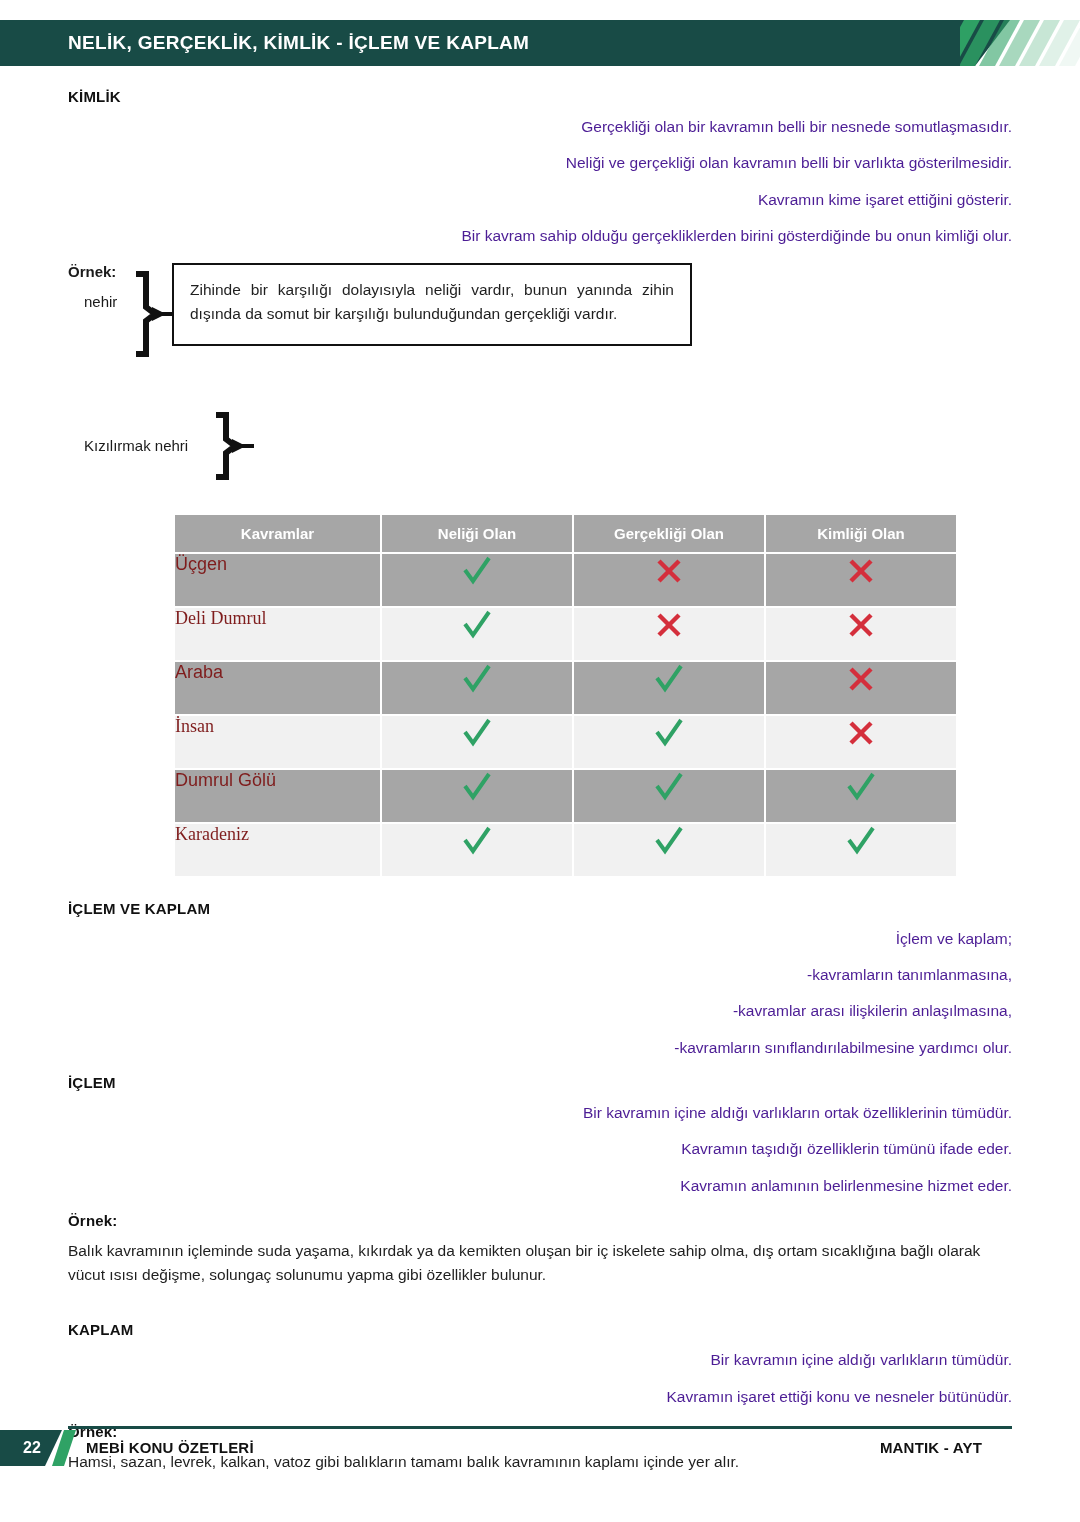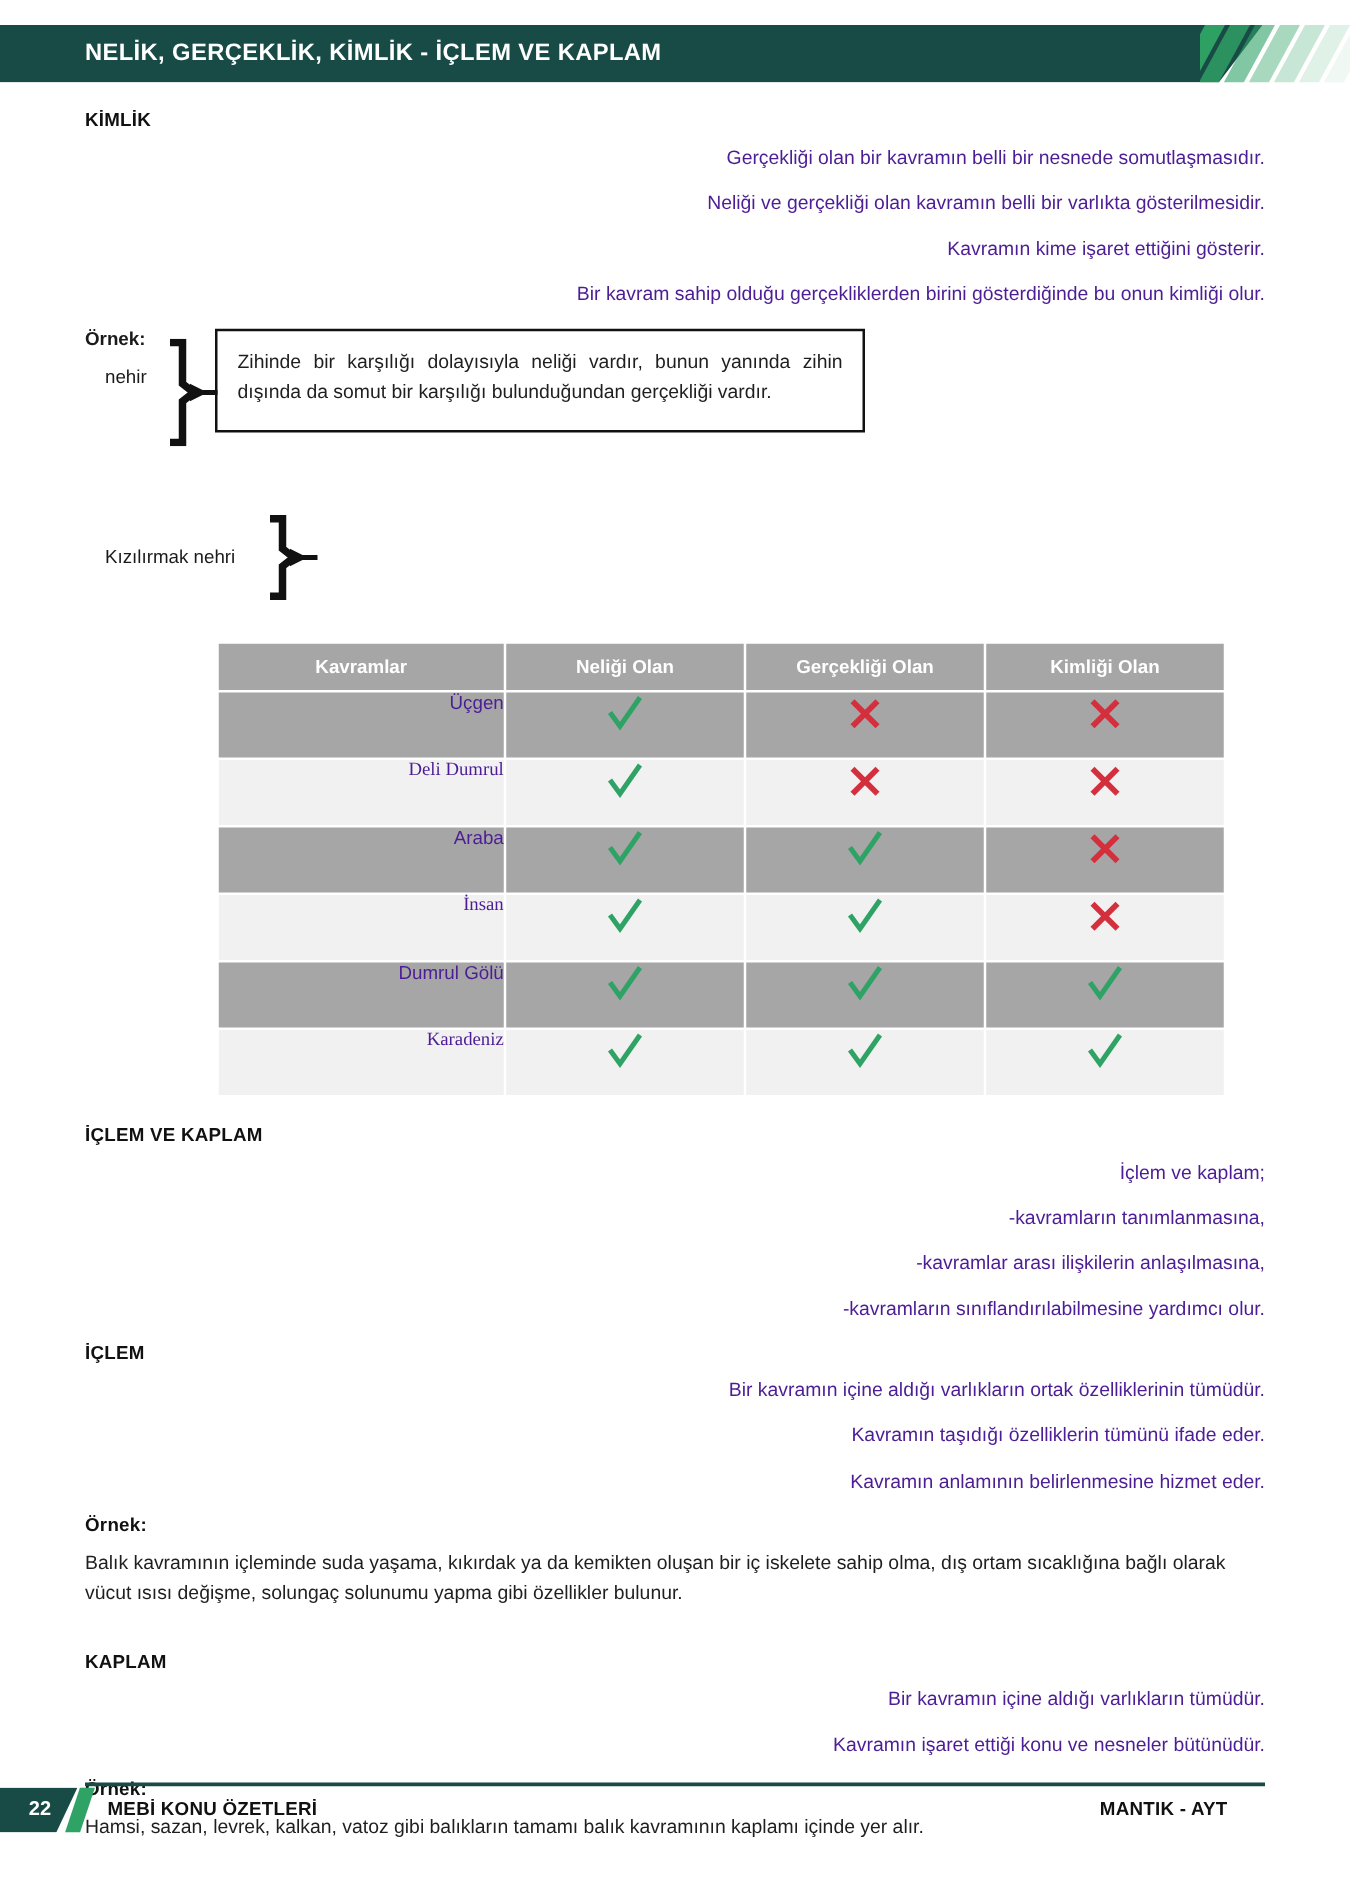--- a/index.html
+++ b/index.html
@@ -171,33 +171,33 @@
     background: #a6a6a6;
     color: #ffffff;
     font-size: 15px;
     font-weight: bold;
     height: 37px;
     text-align: center;
     vertical-align: middle;
     border: 0;
     padding: 0;
   }
-  table.concepts th.th-name { width: 228px; }
+  table.concepts th.th-name { width: 205px; }
   table.concepts th.th-col  { width: 190px; }
   table.concepts td {
     height: 52px;
     padding: 0;
     border: 0;
     vertical-align: top;
   }
   td.name-cell {
-    font-size: 15px;
-    color: #4c1d95;
+    font-size: 18px;
+    color: #7f1d1d;
     padding: 7px 0 0 10px;
-    text-align: right;
+    text-align: left;
     vertical-align: top;
   }
   td.mark-cell {
     text-align: center;
     vertical-align: middle;
   }
   tr.row-dark td { background: #a6a6a6; }
   tr.row-light td { background: #f1f1f1; font-family: Liberation Serif, serif; }
   .mark {
     display: inline-block;

